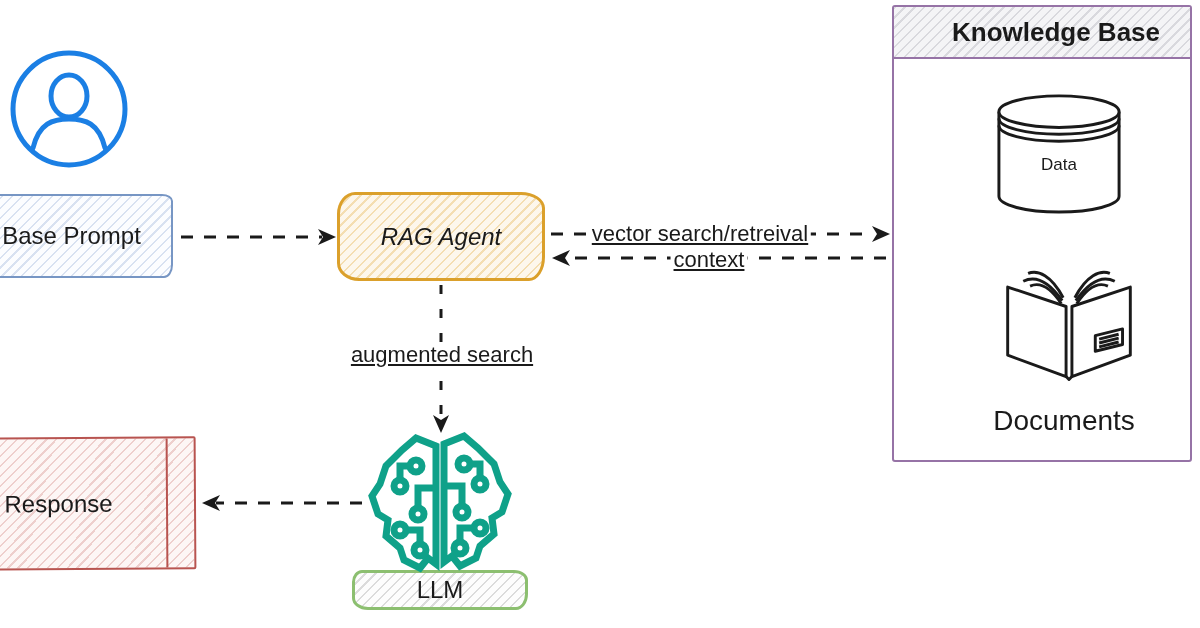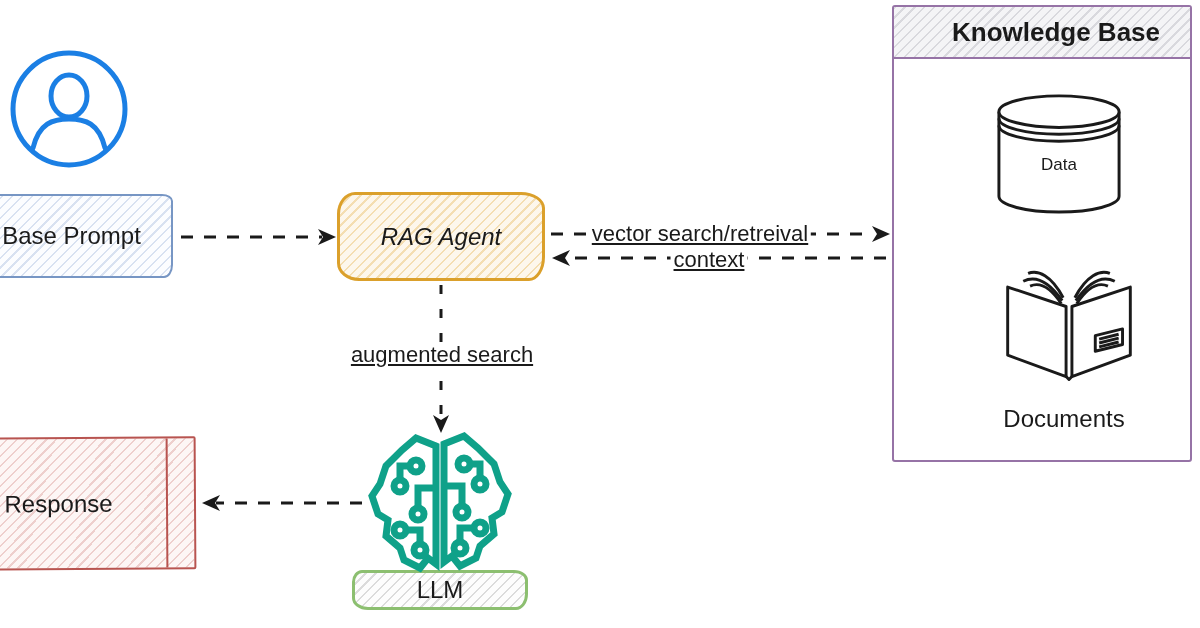--- a/index.html
+++ b/index.html
@@ -46,21 +46,21 @@
     background:repeating-linear-gradient(135deg, rgba(120,120,135,0.22) 0 1.6px, transparent 1.6px 7px),#f4f4f6;
   }
   .kb-header span{transform:translateX(14px);}
   .kb-cylinder{position:absolute;left:100px;top:82px;width:130px;height:130px;}
   .kb-cylinder ellipse,.kb-cylinder path,.kb-cylinder line{stroke:var(--icon-stroke);stroke-width:3;fill:none;}
   .kb-cylinder ellipse{fill:#fff;}
   .kb-data-label{position:absolute;left:100px;top:148px;width:130px;text-align:center;font-size:17px;}
   .kb-book{position:absolute;left:102px;top:260px;width:146px;height:116px;}
   .kb-book path{stroke:var(--icon-stroke);stroke-width:3;fill:none;stroke-linejoin:round;}
   .kb-book .cover{fill:#fff;}
-  .kb-docs-label{position:absolute;left:0;top:398px;width:100%;text-align:center;font-size:24px;padding-left:44px;box-sizing:border-box;}
+  .kb-docs-label{position:absolute;left:0;top:398px;width:100%;text-align:center;font-size:28px;padding-left:44px;box-sizing:border-box;}
   
   .edge-label{position:absolute;z-index:4;background:#fff;font-size:22px;white-space:nowrap;
               transform:translate(-50%,-50%);padding:0 3px;line-height:26px;text-decoration:underline;}
   .lbl-vector{left:700px;top:234px;}
   .lbl-context{left:688px;top:260px;margin-left:21px;}
   .lbl-augmented{left:442px;top:355px;}
   
   .brain{position:absolute;left:366px;top:430px;width:148px;height:148px;z-index:5;}
   .brain path,.brain circle{stroke:var(--llm-brain);stroke-width:7;fill:none;stroke-linejoin:miter;}
   .llm-box{

